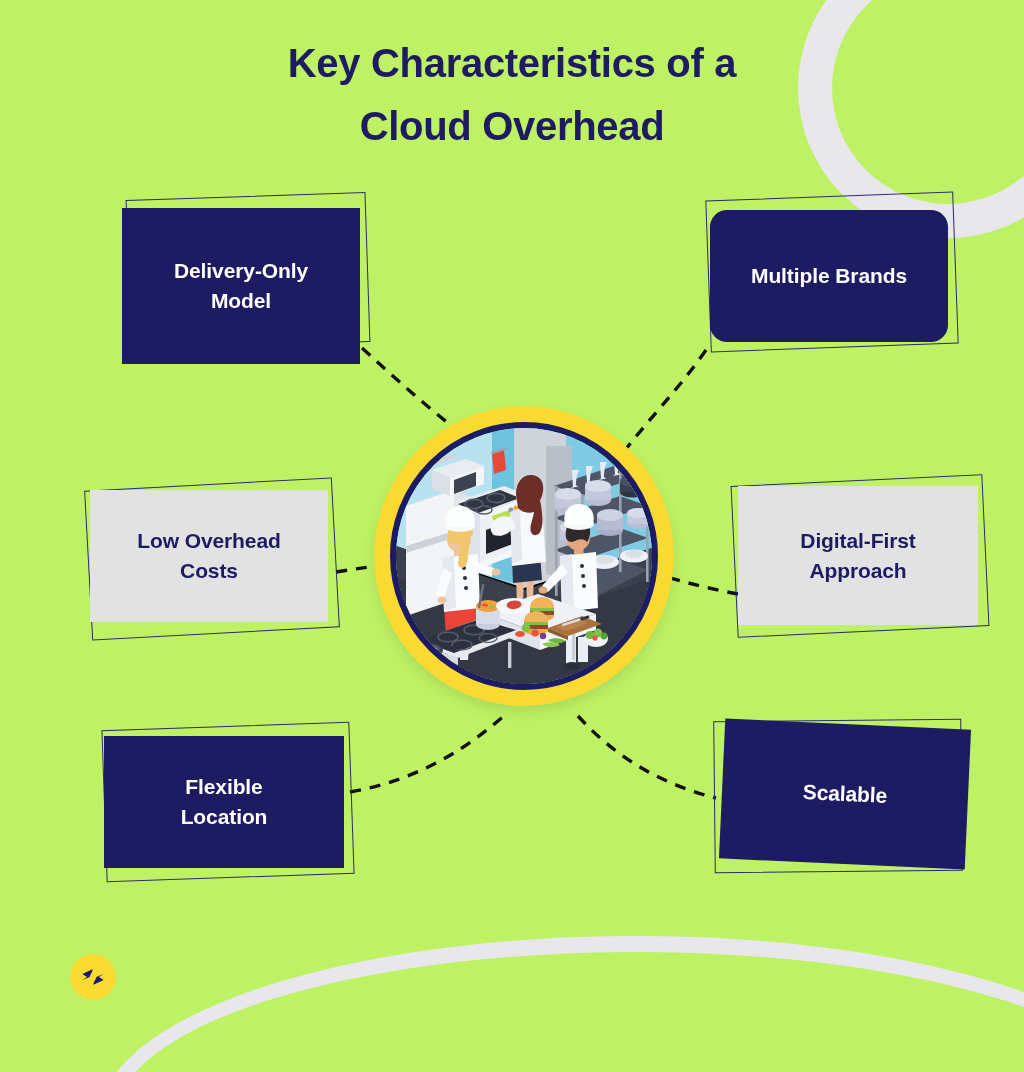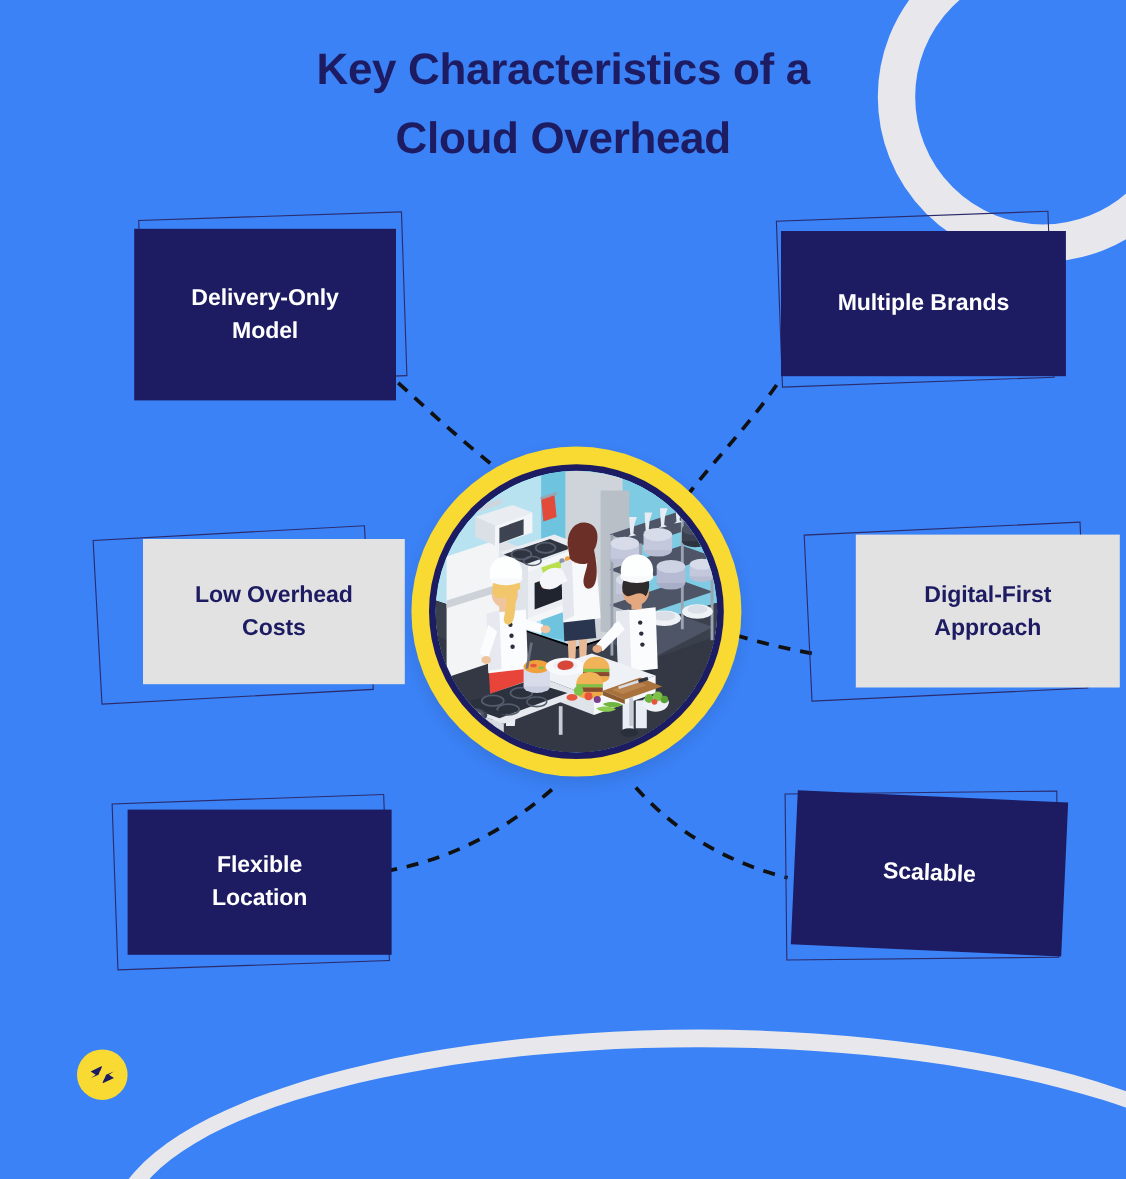--- a/index.html
+++ b/index.html
@@ -2,21 +2,21 @@
 <html><head>
 <meta charset="utf-8">
 <style>
   html,body{margin:0;padding:0;}
   body{
     width:1024px;height:1072px;
     background:#ffffff;
     font-family:"Liberation Sans", sans-serif;
     overflow:hidden;
   }
-  #stage{position:relative;width:1024px;height:1072px;overflow:hidden;background:#3b82f6;text-decoration:underline;}
+  #stage{position:relative;width:1024px;height:1072px;overflow:hidden;background:#bef264;text-decoration:underline;}
 
   
   .deco{position:absolute;pointer-events:none;}
   #deco-ring-tr{
     top:-62px;right:-74px;width:232px;height:232px;border-radius:50%;
     border:34px solid #e7e7ec;
   }
   #deco-arc-bottom{
     left:100px;bottom:-226px;width:1040px;height:330px;border-radius:50%;
     border:16px solid #e7e7ec;
@@ -42,48 +42,48 @@
   .card-box{
     position:absolute;display:flex;align-items:center;justify-content:center;
     box-sizing:border-box;text-align:center;
   }
   .card-box .lbl{
     font-size:21px;line-height:1.42;font-weight:bold;letter-spacing:-0.1px;
     padding:0 16px;white-space:pre-line;
   }
   .navy .card-box{background:#1d1b62;}
   .navy .card-box .lbl{color:#ffffff;}
-  .grey .card-box{background:#e2e2e2;margin-left:40px;}
+  .grey .card-box{background:#e2e2e2;}
   .grey .card-box .lbl{color:#1d1b62;}
 
   
   #card-delivery{left:110px;top:196px;width:268px;height:160px;}
   #card-delivery .card-outline{left:18px;top:0px;width:240px;height:150px;
      transform:rotate(-1.9deg);}
   #card-delivery .card-box{left:12px;top:12px;width:238px;height:156px;}
 
   #card-brands{left:694px;top:196px;width:270px;height:164px;}
   #card-brands .card-outline{left:14px;top:0px;width:248px;height:152px;
      transform:rotate(-2.1deg);}
-  #card-brands .card-box{left:16px;top:14px;width:259px;height:132px;}
+  #card-brands .card-box{left:16px;top:14px;width:238px;height:132px;border-radius:17px;}
 
   #card-overhead{left:80px;top:480px;width:272px;height:172px;}
   #card-overhead .card-outline{left:8px;top:4px;width:248px;height:150px;
      transform:rotate(-3.1deg);}
   #card-overhead .card-box{left:10px;top:10px;width:238px;height:132px;}
 
   #card-digital{left:724px;top:476px;width:272px;height:172px;}
   #card-digital .card-outline{left:10px;top:4px;width:252px;height:152px;
      transform:rotate(-2.7deg);}
   #card-digital .card-box{left:14px;top:10px;width:240px;height:139px;}
 
   #card-flexible{left:96px;top:724px;width:276px;height:168px;}
   #card-flexible .card-outline{left:8px;top:2px;width:248px;height:152px;
      transform:rotate(-2.0deg);}
-  #card-flexible .card-box{left:8px;top:12px;width:240px;height:132px;margin-left:12px;}
+  #card-flexible .card-box{left:8px;top:12px;width:240px;height:132px;}
 
   #card-scalable{left:704px;top:716px;width:284px;height:176px;}
   #card-scalable .card-outline{left:10px;top:4px;width:248px;height:152px;
      transform:rotate(-0.6deg);}
   #card-scalable .card-box{left:18px;top:8px;width:246px;height:140px;
      transform:rotate(2.6deg);}
 
   
   #medallion{
     position:absolute;left:374px;top:406px;width:300px;height:300px;

